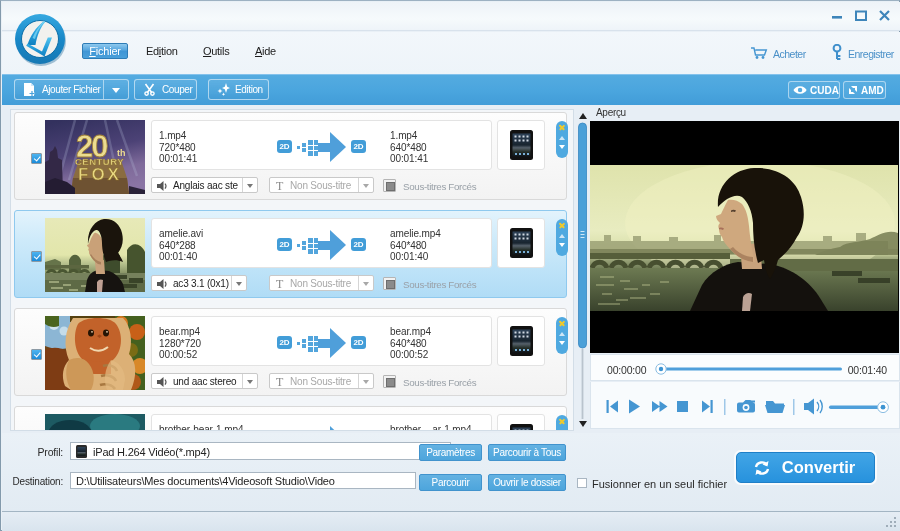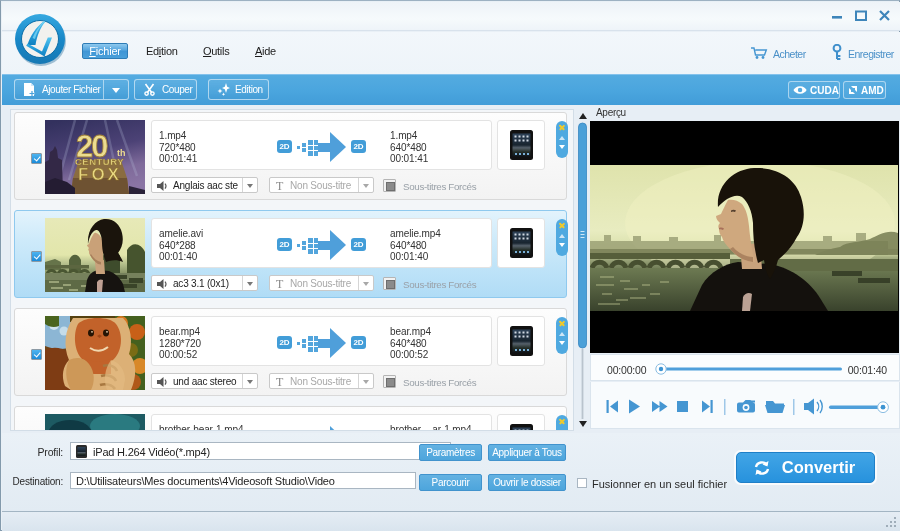--- a/index.html
+++ b/index.html
@@ -305,21 +305,21 @@
       <div class="ipadbox">
             <svg style="position:absolute;left:12px;top:9px" width="23" height="30" viewBox="0 0 23 30">
         <use href="#ipadfull"></use>
       </svg>
           </div>
       <div class="pill">
             <div class="x"></div>
             <div class="up"></div>
             <div class="dn"></div>
           </div>
-      <div class="ddl" style="left:136px;width:107px;">
+      <div class="ddl" style="left:136px;width:96px;">
         <svg style="position:absolute;left:5px;top:3px" width="10" height="10" viewBox="0 0 10 10">
               <path d="M0 3 h3 l3.5 -3 v10 l-3.5 -3 h-3 z" fill="#555"></path>
               <path d="M8 2.5 a4 4 0 0 1 0 5" fill="none" stroke="#555" stroke-width="1.2"></path>
             </svg>
         <span style="position:absolute;left:21px;top:2px;">ac3 3.1 (0x1)</span>
             <div class="arr"></div>
       </div>
       <div class="ddl grey" style="left:254px;width:105px;">
         <span style="position:absolute;left:6px;top:1px;font-family:'Liberation Serif';font-size:12px;color:#888;">T</span>
         <span style="position:absolute;left:20px;top:2px;">Non Sous-titre</span>
@@ -537,21 +537,21 @@
     <svg style="position:absolute;left:5px;top:2px" width="11" height="13" viewBox="0 0 11 13">
       <rect width="11" height="13" rx="1.5" fill="#2a2a2a"></rect>
           <rect x="1.5" y="2" width="8" height="9" fill="url(#ipadscr)"></rect>
     </svg>
     <span style="position:absolute;left:22px;top:3px;font-size:11px;">iPad H.264 Vidéo(*.mp4)</span>
     <span style="position:absolute;right:7px;top:7px;border-left:3.5px solid transparent;border-right:3.5px solid transparent;border-top:4.5px solid #333;"></span>
   </div>
   <div class="lbl" style="left:0px;top:43px;width:61px;text-align:right;font-size:10px;">Destination:</div>
   <div class="field" style="left:68px;top:39px;width:346px;height:17px;line-height:16px;padding-left:5px;font-size:11px;">D:\Utilisateurs\Mes documents\4Videosoft Studio\Video</div>
   <div class="sbtn" style="left:417px;top:11px;">Paramètres</div>
-  <div class="sbtn" style="left:486px;top:11px;width:78px;">Appliquer à Tous</div>
+  <div class="sbtn" style="left:486px;top:11px;width:78px;">Parcourir à Tous</div>
   <div class="sbtn" style="left:417px;top:41px;">Parcourir</div>
   <div class="sbtn" style="left:486px;top:41px;width:78px;">Ouvrir le dossier</div>
   <div class="field" style="left:575px;top:45px;width:10px;height:10px;"></div>
   <div class="lbl" style="left:590px;top:45px;font-size:11px;letter-spacing:0;">Fusionner en un seul fichier</div>
   <div id="convertir">
     <svg style="position:absolute;left:16px;top:7px" width="18" height="16" viewBox="0 0 18 16">
       <path d="M3 7 A6 5.5 0 0 1 14 5" fill="none" stroke="#fff" stroke-width="2.4"></path>
       <path d="M15.5 1 L14.5 6.5 L9.5 4.5 Z" fill="#fff"></path>
       <path d="M15 9 A6 5.5 0 0 1 4 11" fill="none" stroke="#fff" stroke-width="2.4"></path>
       <path d="M2.5 15 L3.5 9.5 L8.5 11.5 Z" fill="#fff"></path>

